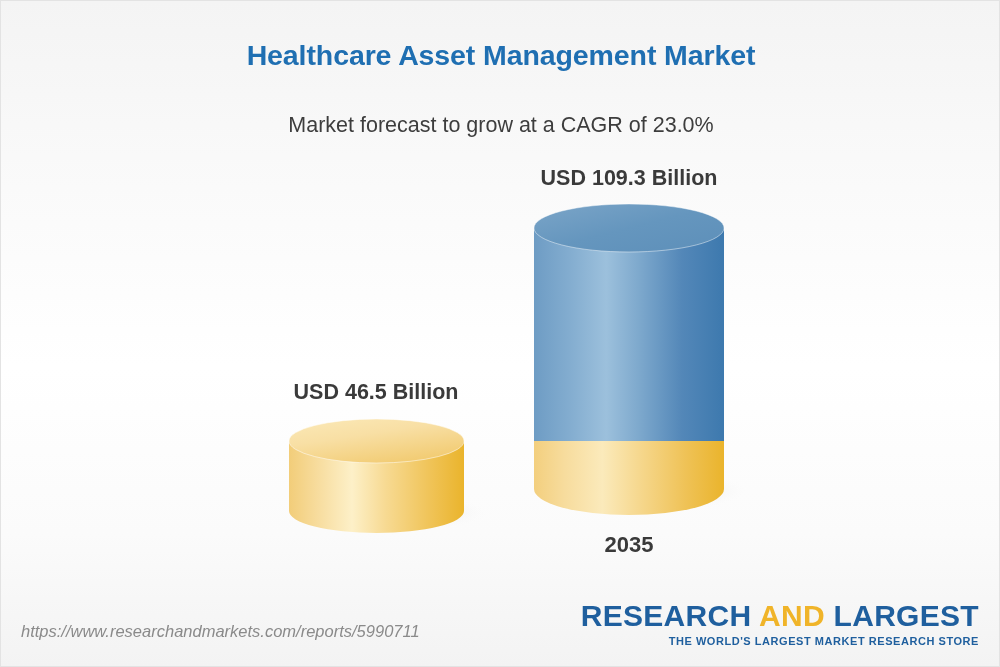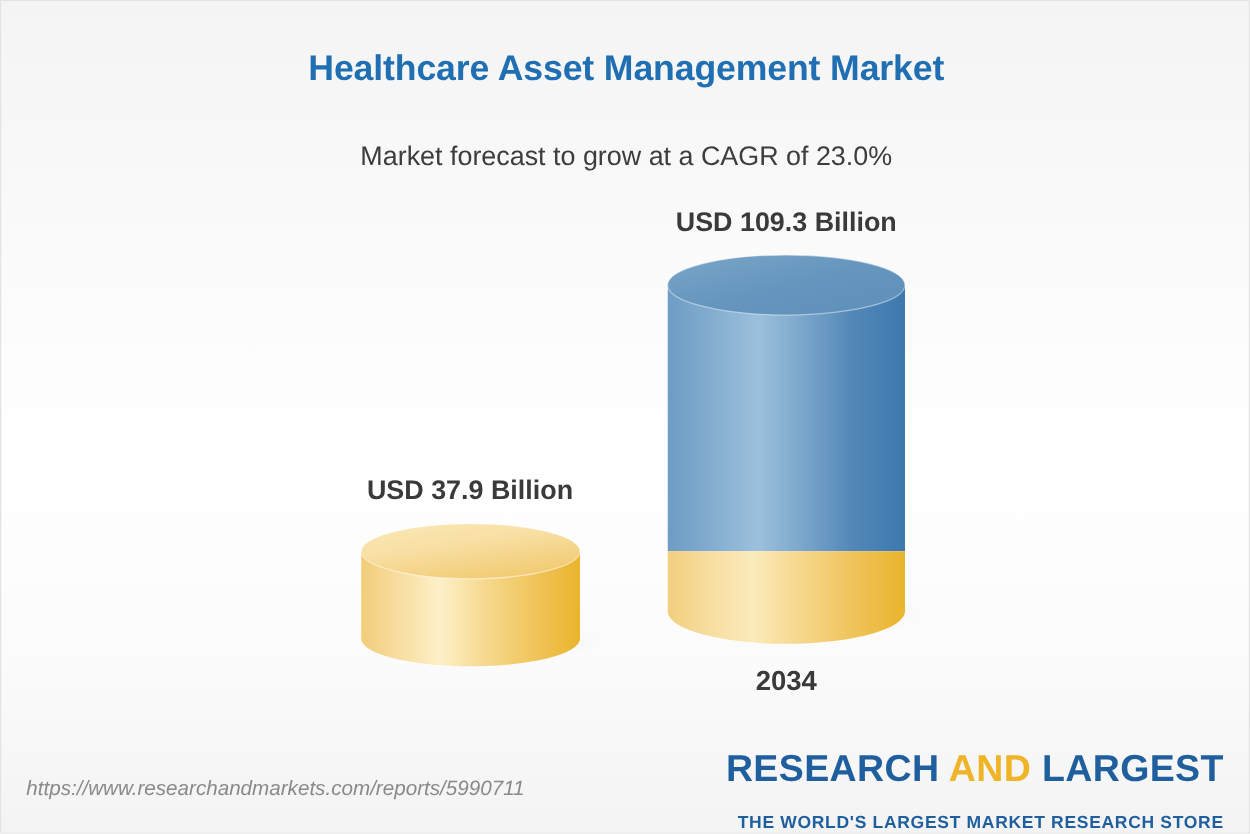--- a/index.html
+++ b/index.html
@@ -100,38 +100,38 @@
   }
   #logo-main {
     font-size: 30px;
     font-weight: bold;
     letter-spacing: 0.3px;
     color: #1f5f9e;
     white-space: nowrap;
   }
   #logo-main .and { color: #f0b429; }
   #logo-tagline {
-    margin-top: 19px;
-    font-size: 14px;
+    margin-top: 5px;
+    font-size: 11px;
     font-weight: bold;
     letter-spacing: 0.55px;
     color: #1f5f9e;
     white-space: nowrap;
   }
 </style>
 </head>
 <body>
 
 <div id="canvas">
 
   <div id="title">Healthcare Asset Management Market</div>
   <div id="subtitle">Market forecast to grow at a CAGR of 23.0%</div>
 
   <div class="value-label" id="label-2030">USD 109.3 Billion</div>
-  <div class="value-label" id="label-2023">USD 37.9 Billion</div>
+  <div class="value-label" id="label-2023">USD 46.5 Billion</div>
 
   <div class="cyl" id="cyl-2030">
     <svg width="230" height="340" viewBox="0 0 230 340">
       <defs>
         <linearGradient id="blueBody" x1="0" y1="0" x2="1" y2="0">
           <stop offset="0%" stop-color="#6e9cc4"></stop>
           <stop offset="18%" stop-color="#82accf"></stop>
           <stop offset="38%" stop-color="#9cc0dc"></stop>
           <stop offset="55%" stop-color="#7ea9cd"></stop>
           <stop offset="78%" stop-color="#5387b8"></stop>
@@ -200,21 +200,21 @@
 
       <ellipse cx="106" cy="98" rx="104" ry="19" fill="url(#shadow2023)"></ellipse>
 
       <path d="M 8 26 L 8 96 A 87.5 22 0 0 0 183 96 L 183 26 Z" fill="url(#yellowBody1)"></path>
 
       <ellipse cx="95.5" cy="26" rx="87.5" ry="22" fill="url(#yellowTop1)"></ellipse>
       <ellipse cx="95.5" cy="26" rx="87.5" ry="22" fill="none" stroke="#ffffff" stroke-opacity="0.5" stroke-width="1"></ellipse>
     </svg>
   </div>
 
-  <div class="year-label" id="year-2030">2034</div>
+  <div class="year-label" id="year-2030">2035</div>
 
   <div id="source-url">https://www.researchandmarkets.com/reports/5990711</div>
 
   <div id="logo">
     <div id="logo-main"><span>RESEARCH</span> <span class="and">AND</span> <span>LARGEST</span></div>
     <div id="logo-tagline">THE WORLD'S LARGEST MARKET RESEARCH STORE</div>
   </div>
 
 </div>
 

